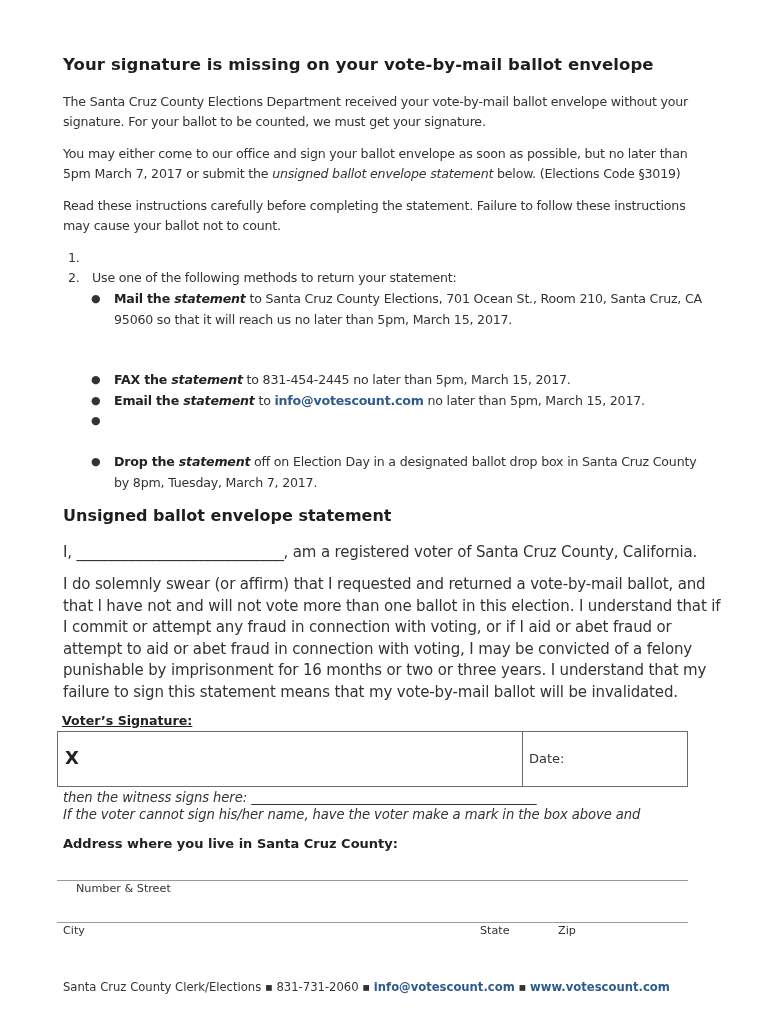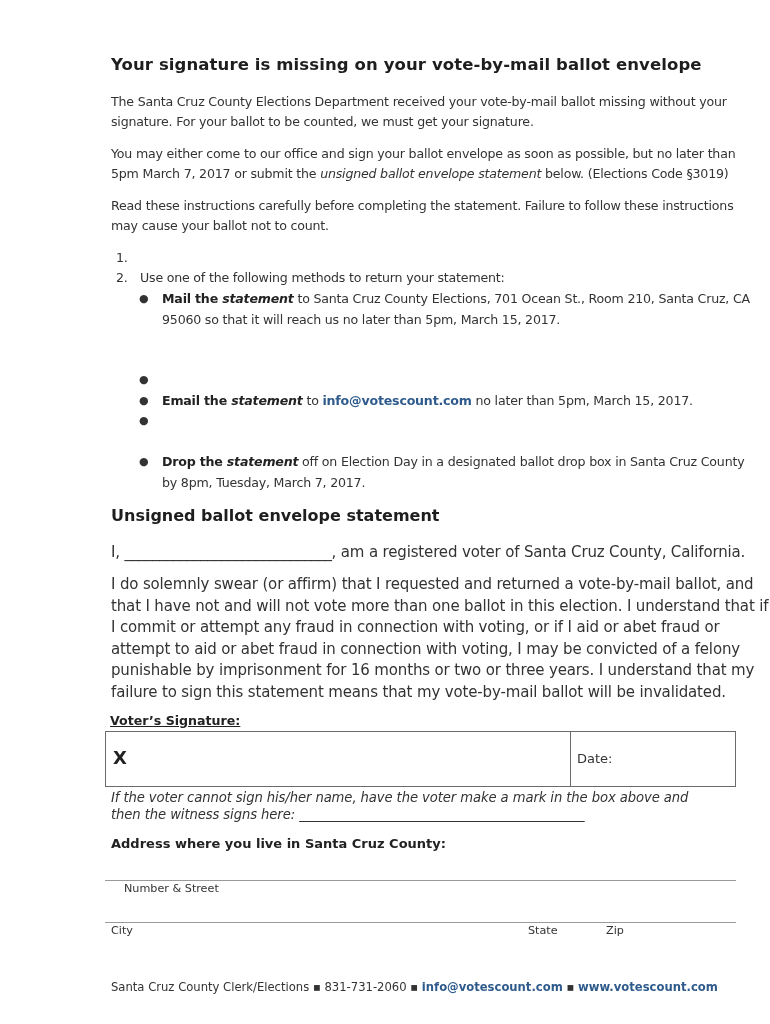--- a/index.html
+++ b/index.html
@@ -1,21 +1,21 @@
 <!DOCTYPE html>
 <html><head>
 <meta charset="utf-8">
 <style>
   html, body { margin: 0; padding: 0; background: #ffffff; }
   body {
     width: 770px; height: 1024px; position: relative; overflow: hidden;
     font-family: "DejaVu Sans", "Liberation Sans", sans-serif;
     color: #2b2b2b;
   }
-  .abs { position: absolute; margin-left: 48px; }
+  .abs { position: absolute; }
   .title {
     left: 63px; top: 55px; font-size: 16.5px; font-weight: bold; color: #1e1e1e;
     letter-spacing: 0.1px; white-space: nowrap;
   }
   .para {
     left: 63px; width: 650px; font-size: 12.6px; line-height: 20px; color: #333;
     letter-spacing: -0.2px;
   }
   .list-item { font-size: 12.6px; line-height: 20.5px; color: #333; letter-spacing: -0.2px; }
   .num { position: absolute; left: 68px; }
@@ -47,21 +47,21 @@
   .rule { height: 0; border-top: 1.5px solid #9a9a9a; }
   .small { font-size: 11.2px; color: #333; white-space: nowrap; }
   .footer { left: 63px; top: 980px; font-size: 11.6px; color: #333; white-space: nowrap; }
   .footer a { color: #2f5b8c; font-weight: bold; text-decoration: none; }
 </style>
 </head>
 <body>
 
 <div class="abs title">Your signature is missing on your vote-by-mail ballot envelope</div>
 
-<div class="abs para" style="top:92px">The Santa Cruz County Elections Department received your vote-by-mail ballot missing without your signature. For your ballot to be counted, we must get your signature.</div>
+<div class="abs para" style="top:92px">The Santa Cruz County Elections Department received your vote-by-mail ballot envelope without your signature. For your ballot to be counted, we must get your signature.</div>
 
 <div class="abs para" style="top:144px"><span>You may either come to our office and sign your ballot envelope as soon as possible, but no later than 5pm March 7, 2017 or submit the </span><i class="k">unsigned ballot envelope statement</i><span> below. (Elections Code §3019)</span></div>
 
 <div class="abs para" style="top:196px">Read these instructions carefully before completing the statement. Failure to follow these instructions may cause your ballot not to count.</div>
 
 <div class="abs list-item" style="left:0; top:248px; width:770px; height:20px;">
   <span class="num">1.</span>
 </div>
 <div class="abs list-item" style="left:0; top:268px; width:770px; height:20px;">
   <span class="num">2.</span>
@@ -70,20 +70,23 @@
 
 <div class="abs list-item" style="left:0; top:289px; width:770px; height:82px;">
   <span class="bullet">●</span>
   <div class="bullet-text">
     <b class="k">Mail the </b><b class="k"><i class="k">statement</i></b><span> to Santa Cruz County Elections, 701 Ocean St., Room 210, Santa Cruz, CA 95060 so that it will reach us no later than 5pm, March 15, 2017.</span><br>
   </div>
 </div>
 
 <div class="abs list-item" style="left:0; top:370px; width:770px; height:20px;">
   <span class="bullet">●</span>
+  <div class="bullet-text">
+    <b class="k">FAX the </b><b class="k"><i class="k">statement</i></b><span> to 831-454-2445 no later than 5pm, March 15, 2017.</span>
+  </div>
 </div>
 
 <div class="abs list-item" style="left:0; top:391px; width:770px; height:20px;">
   <span class="bullet">●</span>
   <div class="bullet-text">
     <b class="k">Email the </b><b class="k"><i class="k">statement</i></b><span> to </span><a class="link">info@votescount.com</a><span> no later than 5pm, March 15, 2017.</span>
   </div>
 </div>
 
 <div class="abs list-item" style="left:0; top:411px; width:770px; height:41px;">
@@ -105,22 +108,22 @@
 
 <div class="abs label-bold" style="left:62px; top:713px;text-decoration:underline;">Voter’s Signature:</div>
 
 <div class="abs sig-box">
   <span class="sig-x">X</span>
   <div class="sig-divider"></div>
   <span class="sig-date">Date:</span>
 </div>
 
 <div class="abs witness">
+  <div><span>then the witness signs here: </span><span style="font-style:normal; letter-spacing:-0.9px;">__________________________________________________</span></div>
   <div>If the voter cannot sign his/her name, have the voter make a mark in the box above and</div>
-  <div><span>then the witness signs here: </span><span style="font-style:normal; letter-spacing:-0.9px;">__________________________________________________</span></div>
 </div>
 
 <div class="abs label-bold" style="left:63px; top:836px; font-size:13px;">Address where you live in Santa Cruz County:</div>
 
 <div class="abs rule" style="left:57px; top:880px; width:631px;"></div>
 <div class="abs small" style="left:76px; top:882px;">Number &amp; Street</div>
 
 <div class="abs rule" style="left:57px; top:922px; width:631px;"></div>
 <div class="abs small" style="left:63px; top:924px;">City</div>
 <div class="abs small" style="left:480px; top:924px;">State</div>

